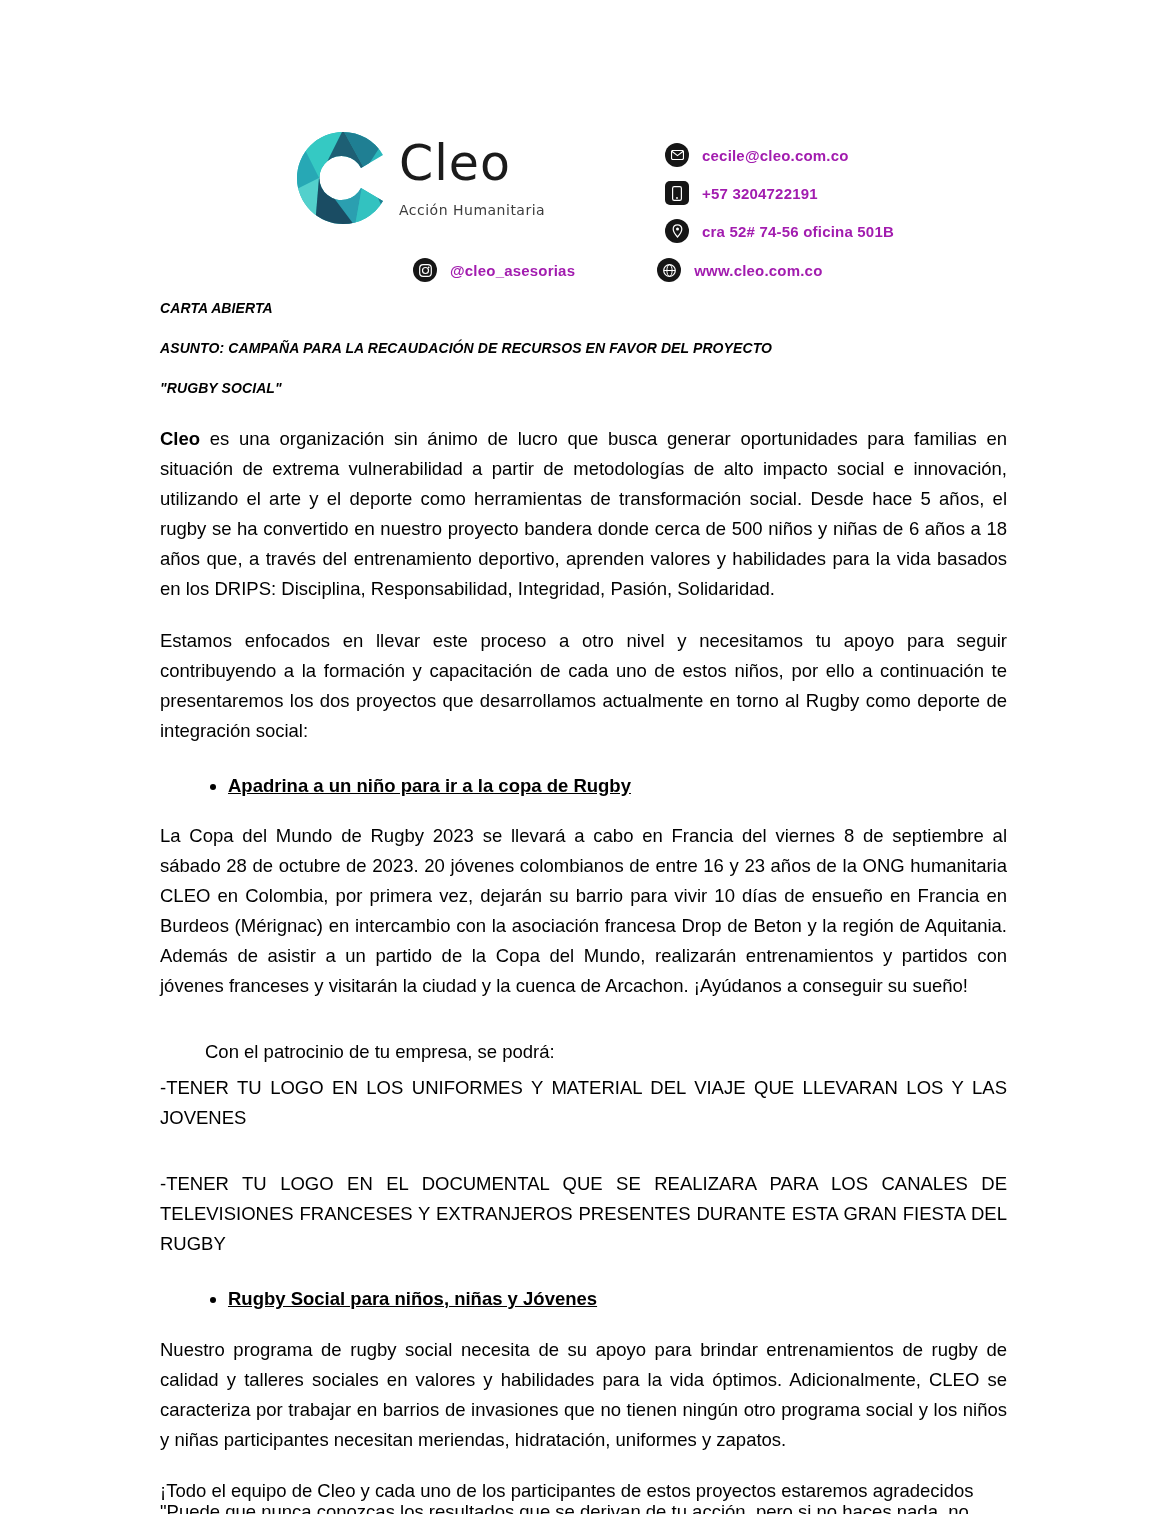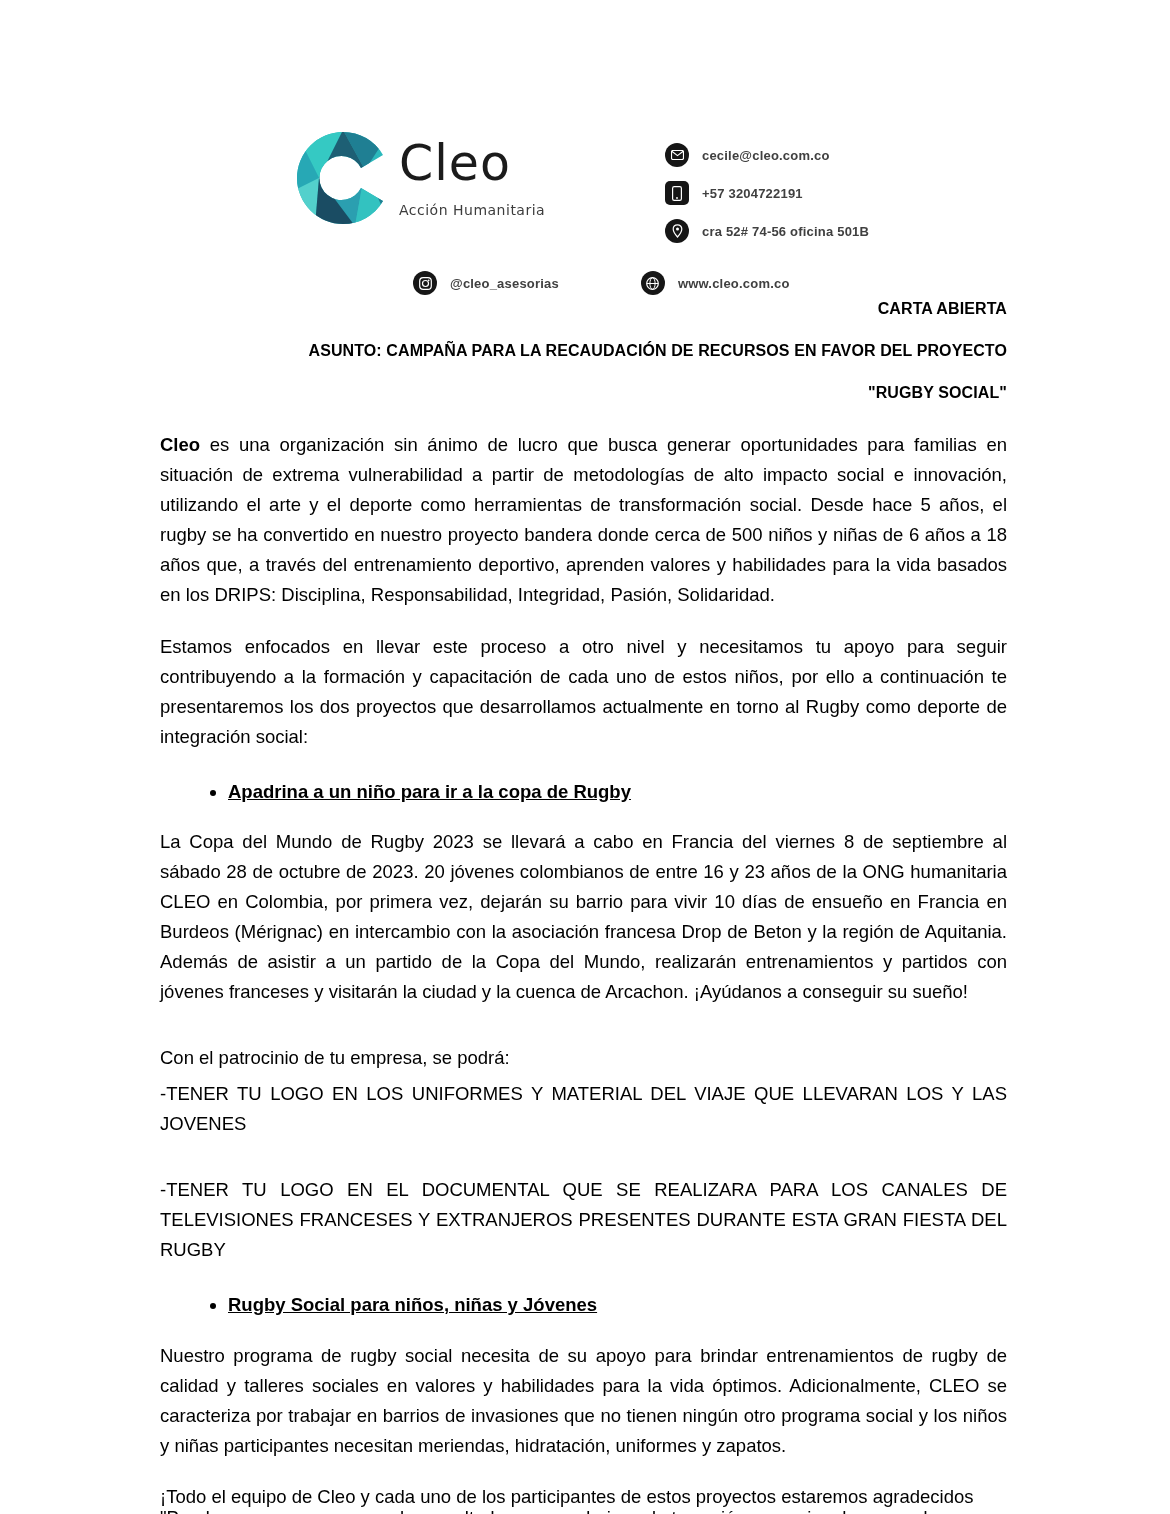--- a/index.html
+++ b/index.html
@@ -82,61 +82,62 @@
     justify-content: center;
     font-size: 13px;
     line-height: 1;
     flex: 0 0 auto;
   }
   .contact-icon.sq {
     border-radius: 5px;
   }
   .contact-text {
     margin-left: 13px;
-    font-size: 13px;
+    font-size: 15px;
     font-weight: bold;
-    color: #404040;
+    color: #a21caf;
     letter-spacing: 0.2px;
   }
   .social-block {
     position: absolute;
     left: 413px;
-    top: 271px;
+    top: 258px;
     display: flex;
     align-items: center;
   }
   .social-item {
     display: flex;
     align-items: center;
     margin-right: 62px;
   }
   .social-item:last-child { margin-right: 0; padding-left: 20px; }
 
   
   .content {
     padding: 0 163px 0 160px;
     font-family: "Liberation Sans", sans-serif;
   }
   .title-line {
-    text-align: right;
+    text-align: left;
     font-weight: bold;
-    font-size: 16px;
+    font-size: 14px;
     margin: 0 0 24px 0;
     letter-spacing: 0.1px;
+    font-style: italic;
   }
   .title-line.second { margin-bottom: 24px; margin-top: 20px; }
   .title-line.third { margin-bottom: 28px; }
 
   p.para {
     text-align: justify;
     font-size: 18.5px;
     line-height: 1.62;
     margin: 0 0 22px 0;
   }
-  p.para.tight { margin-bottom: 6px; }
+  p.para.tight { margin-bottom: 6px; margin-left: 45px; }
   .bold { font-weight: bold; }
 
   ul.bullets {
     margin: 26px 0 22px 0;
     padding-left: 68px;
   }
   ul.bullets li {
     font-size: 18.5px;
     font-weight: bold;
     text-decoration: underline;

